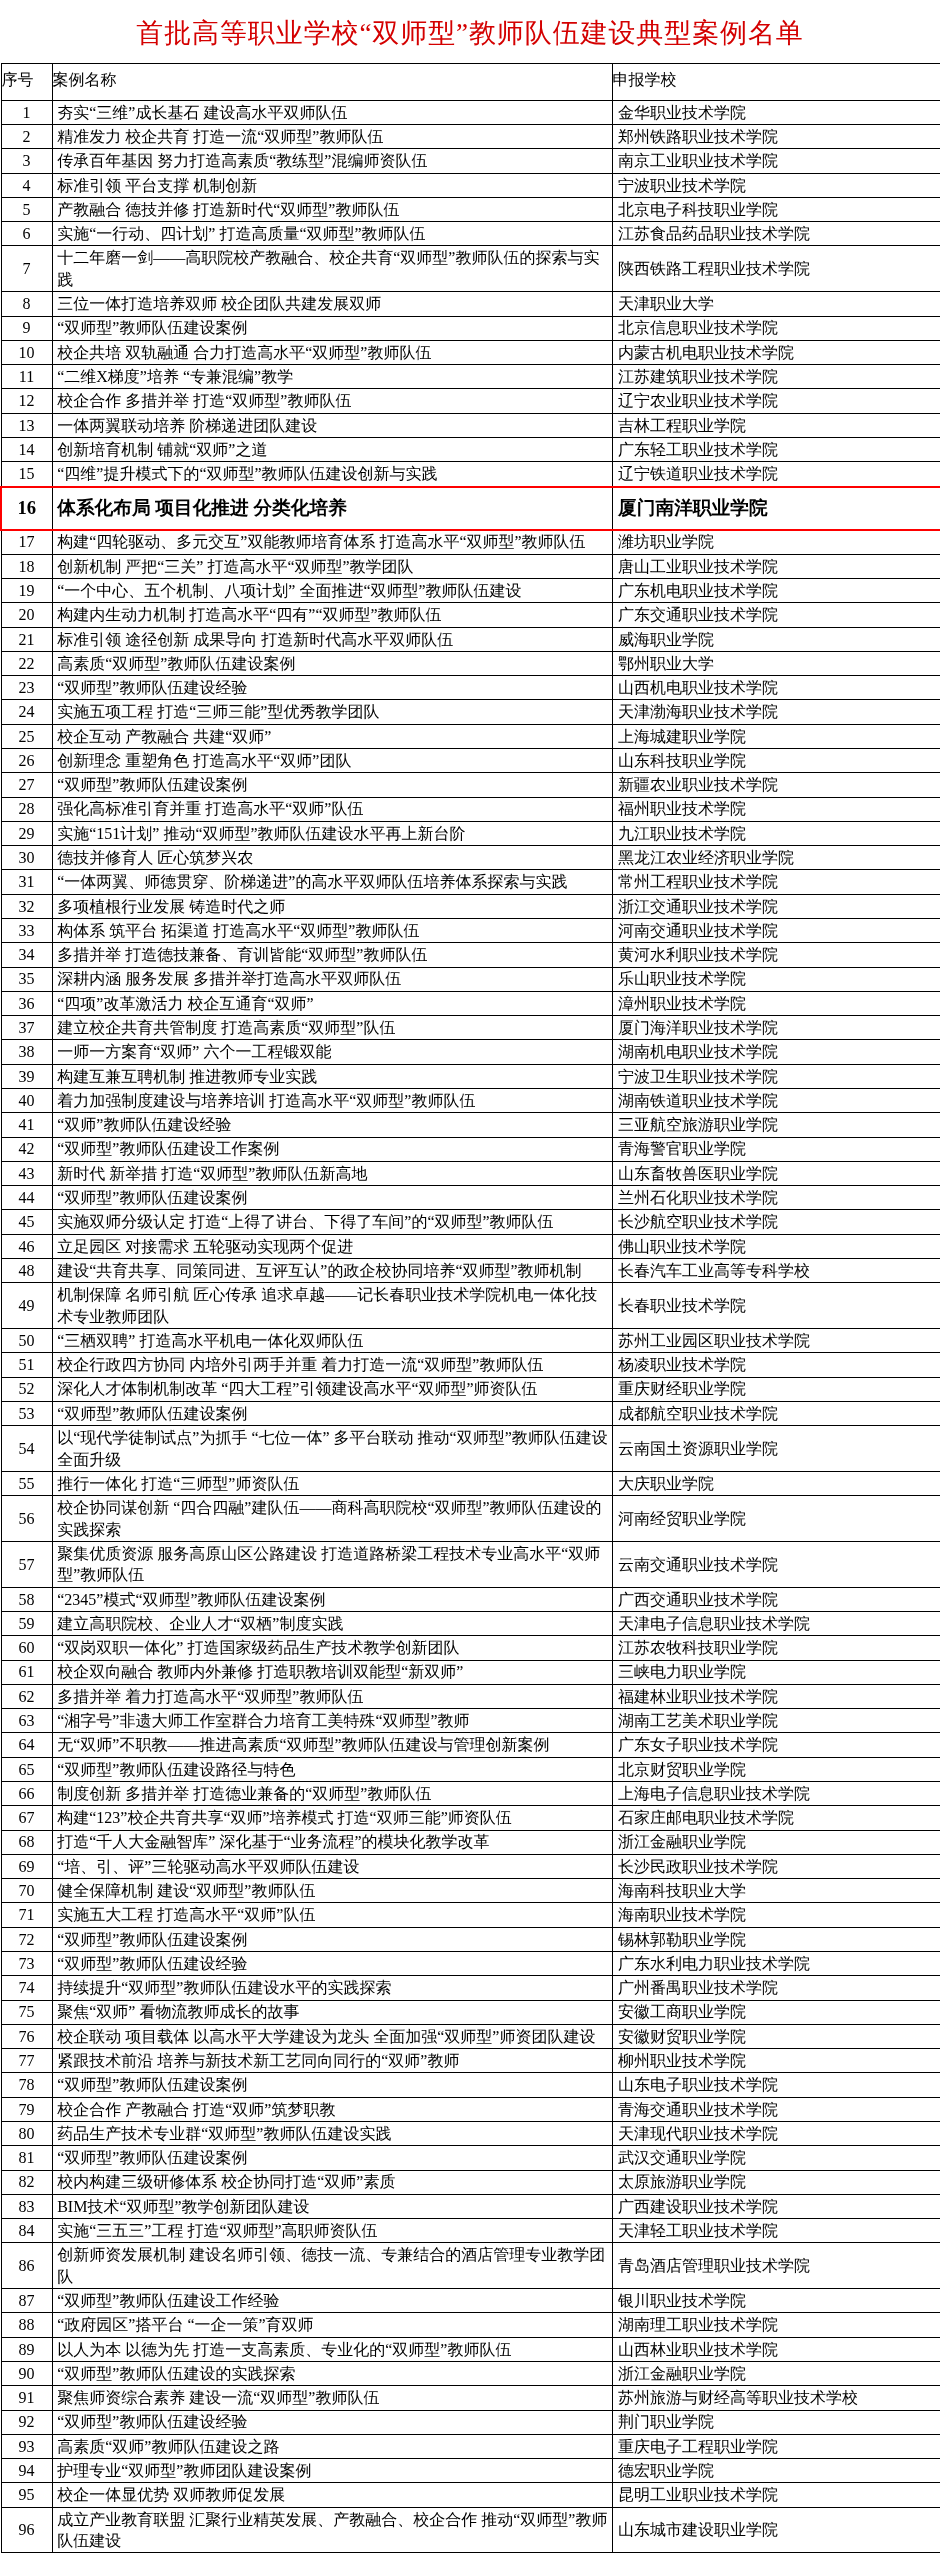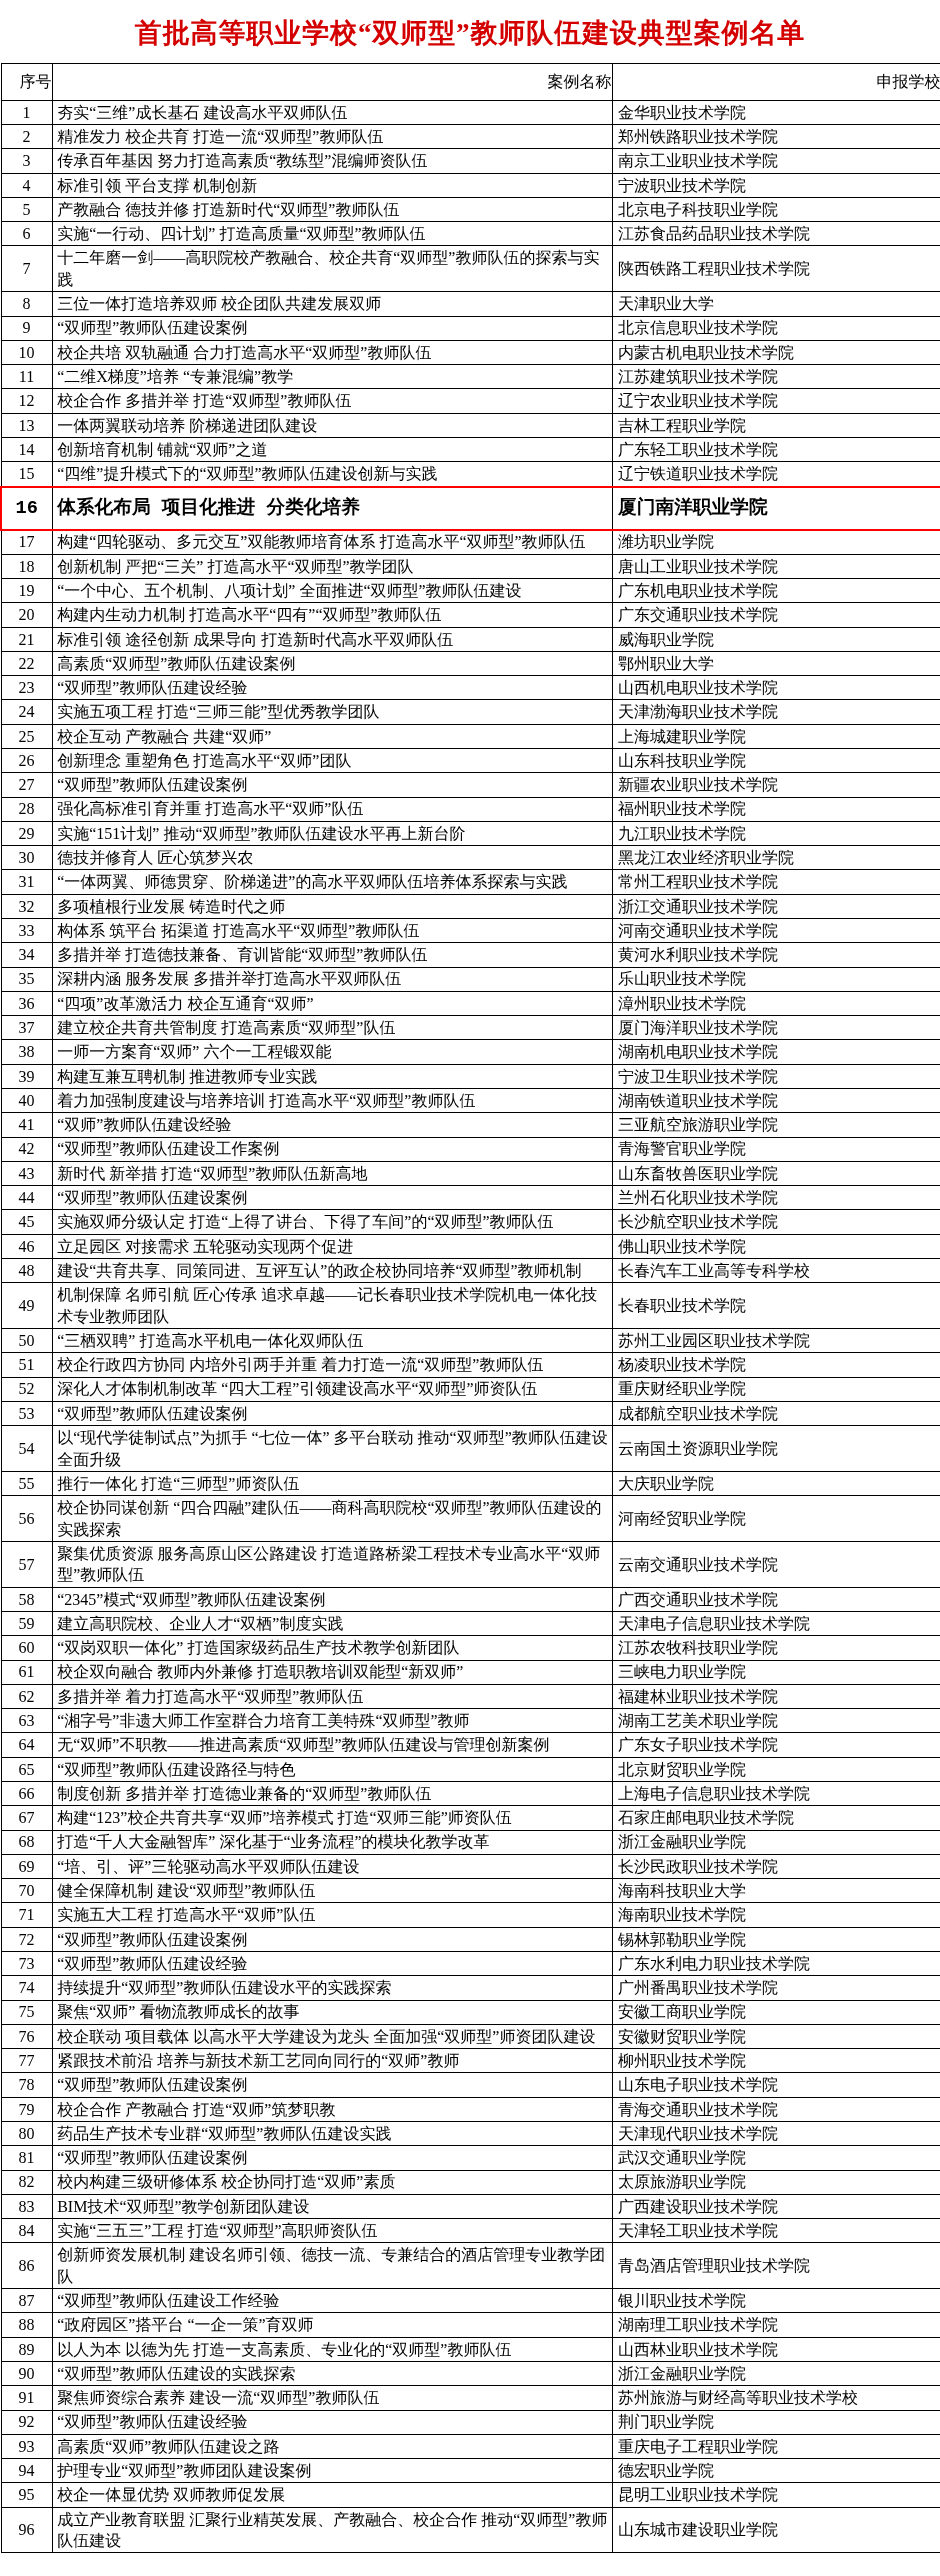--- a/index.html
+++ b/index.html
@@ -1,38 +1,38 @@
 <!DOCTYPE html>
 <html lang="zh" style="--title-color: #d40000; --accent: #fe0000; --table-border: #000000;font-size:15px"><head>
 <meta charset="utf-8">
 <style>
   html,body{margin:0;padding:0;background:#ffffff;}
   body{width:940px;font-family:"Liberation Serif","DejaVu Serif",serif;color:#000;}
   .page-title{
-    text-align:center;font-weight:bold;font-size:27px;letter-spacing:0.9px;
+    text-align:center;font-weight:normal;font-size:27px;letter-spacing:0.9px;
     padding:15px 0 12px 0;color:var(--title-color,#d40000);
   }
   table.cases{border-collapse:collapse;width:940px;table-layout:fixed;}
   col.c-no{width:51px;}
   col.c-case{width:560px;}
   col.c-school{width:329px;}
   th,td{
     border:0.9px solid var(--table-border,#000);
     font-size:16px;line-height:21.5px;vertical-align:middle;
     word-break:break-all;
   }
-  th{font-weight:normal;text-align:right;height:32px;padding:1.9px 0;}
+  th{font-weight:normal;text-align:left;height:32px;padding:1.9px 0;font-family:Liberation Mono, monospace;}
   td.no{text-align:center;padding:0.9px 0;}
   td.case{text-align:left;padding:0.9px 3.7px 0.9px 4.7px;}
   td.school{text-align:left;padding:0.9px 3.7px 0.9px 5.6px;}
   tr.highlight td{
     font-weight:bold;font-size:18.7px;line-height:26px;
     border-top:2.8px solid var(--accent,#f00);
     border-bottom:2.8px solid var(--accent,#f00);
-    padding-top:7.5px;padding-bottom:7.5px;font-family:Liberation Mono, monospace;
+    padding-top:7.5px;padding-bottom:7.5px;
   }
   tr.highlight td:first-child{border-left:2.8px solid var(--accent,#f00);}
   tr.highlight td:last-child{border-right:2.8px solid var(--accent,#f00);}
 </style>
 </head>
 <body>
 
 <div class="page-title">首批高等职业学校“双师型”教师队伍建设典型案例名单</div>
 
 <table class="cases">

